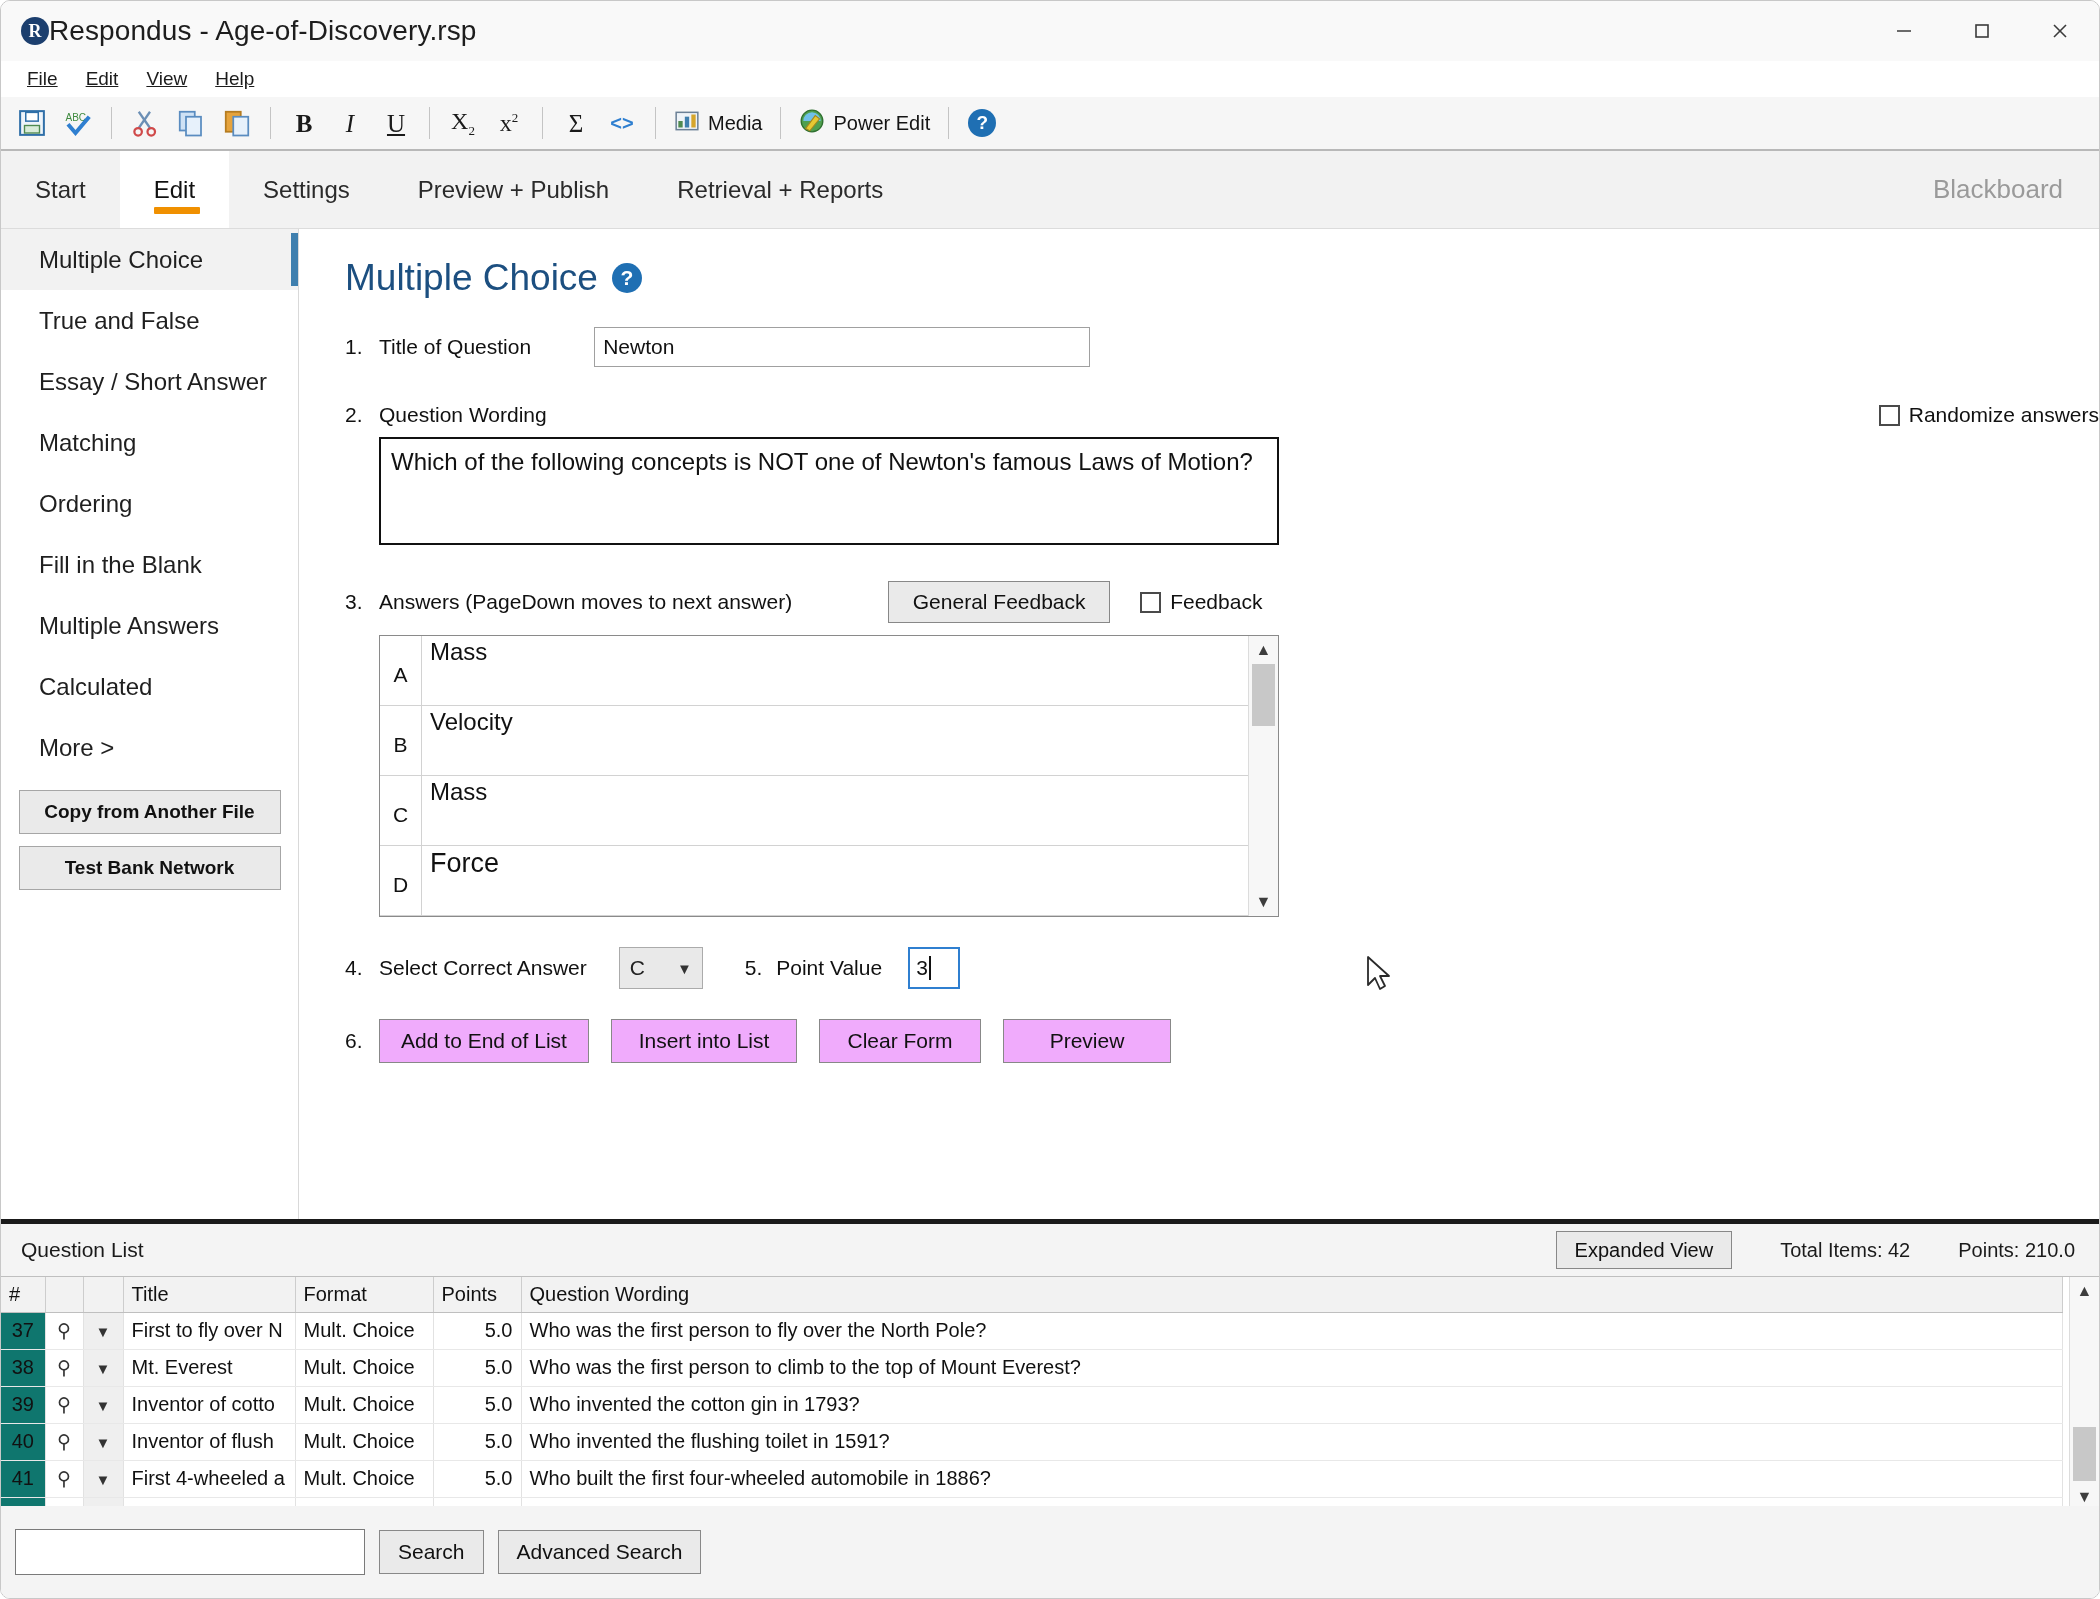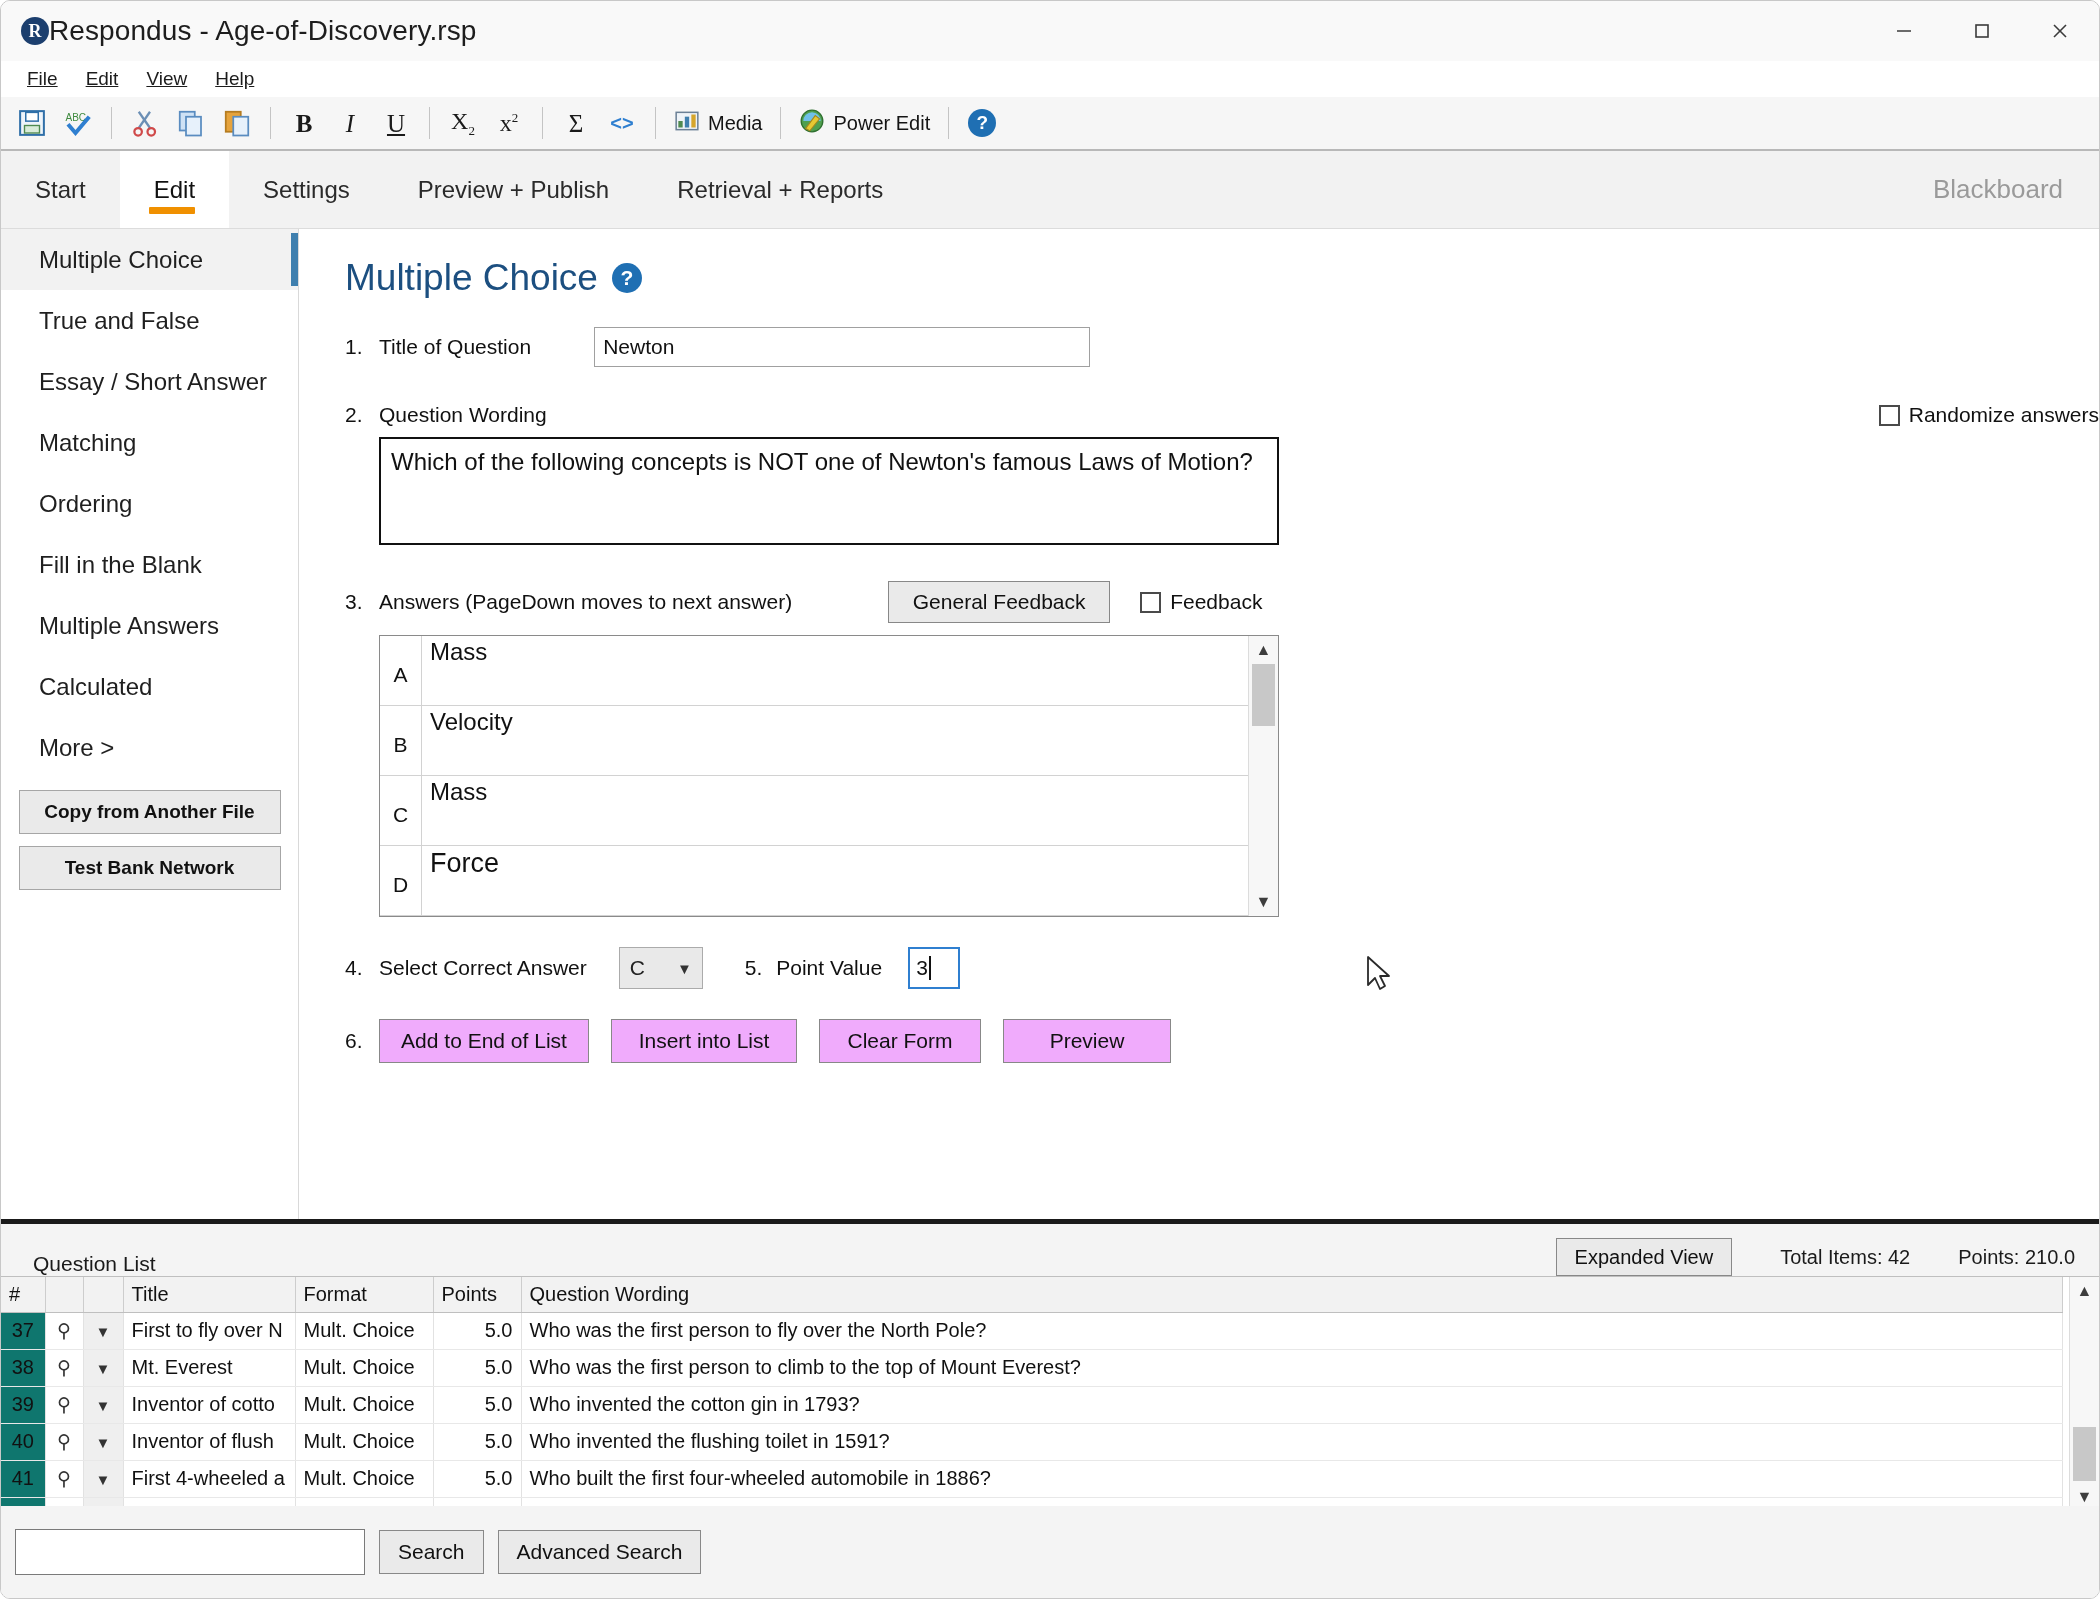--- a/index.html
+++ b/index.html
@@ -80,21 +80,21 @@
 
   
   .tabs {
     position: absolute; top: 150px; left: 0; right: 0; height: 78px;
     background: #f2f2f2;
     border-bottom: 1px solid #dcdcdc;
     display: flex; align-items: stretch;
   }
   .tab {
     display: flex; flex-direction: column;
-    align-items: flex-end; justify-content: center;
+    align-items: flex-start; justify-content: center;
     padding: 0 34px; position: relative;
     font-size: 24px; color: #2a2a2a; font-weight: 300;
   }
   .tab .lbl { line-height: 1; }
   .tab.active { background: #ffffff; }
   .tab.active .lbl { color: #111; }
   .tab .underline {
     position: absolute; bottom: 14px; height: 7px; width: 46px;
     background: #f09000; border-radius: 1px;
   }
@@ -244,22 +244,22 @@
     font-family: "Liberation Sans", sans-serif;
   }
 
   
   .qlist {
     position: absolute; left: 0; right: 0; bottom: 0; height: 379px;
     background: #f4f4f4;
     border-top: 5px solid #1a1a1a;
   }
   .qlist-head {
-    height: 52px; display: flex; align-items: flex-end;
-    padding-left: 32px; background: #f4f4f4;
+    height: 52px; display: flex; align-items: center;
+    padding-left: 20px; background: #f4f4f4;
   }
   .qlist-title { font-size: 21px; color: #1a1a1a; }
   .qh-right { margin-left: auto; display: flex; align-items: center; gap: 0; padding-right: 24px; }
   .ev-btn {
     height: 38px; padding: 0 18px; background: #eaeaea; border: 1px solid #888;
     font-size: 20px; color: #111; font-family: "Liberation Sans", sans-serif;
   }
   .qh-stat { font-size: 20px; color: #1a1a1a; margin-left: 48px; }
 
   .table-wrap {

